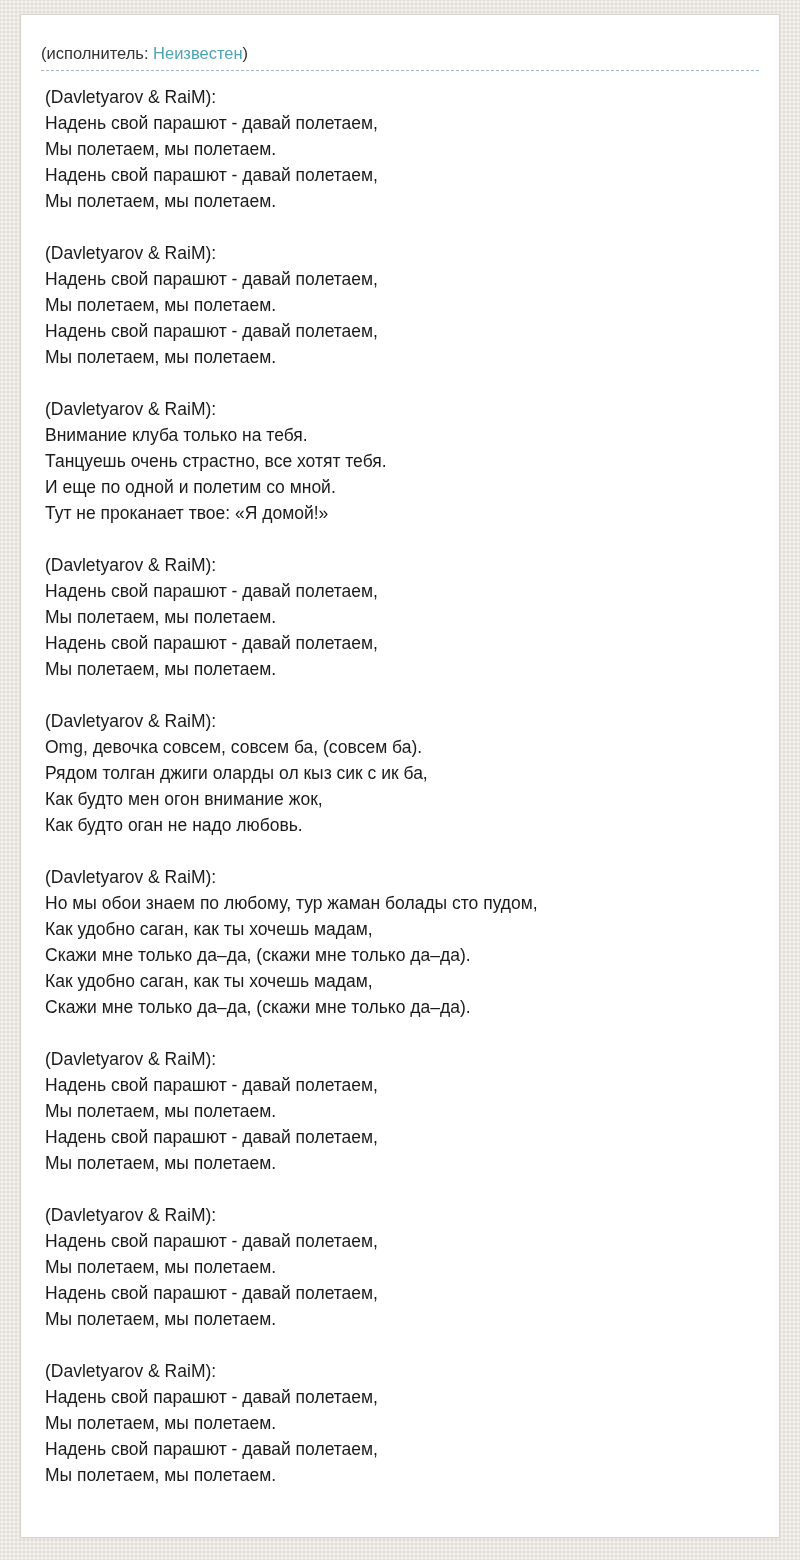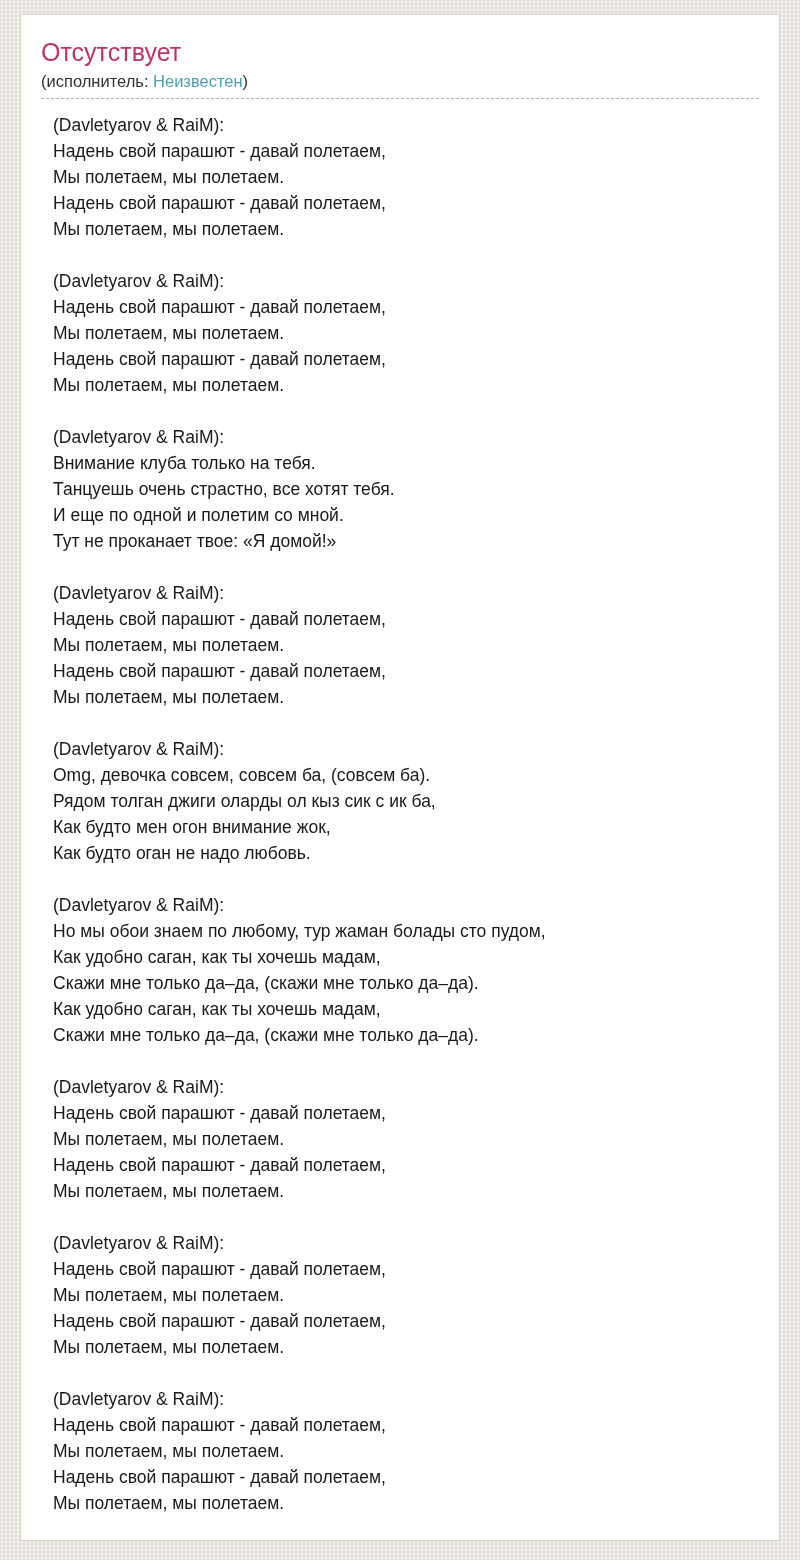--- a/index.html
+++ b/index.html
@@ -43,28 +43,27 @@
     text-decoration: none;
     cursor: pointer;
     margin-top: 8px;
   }
   .lyrics {
     margin-top: 13px;
     font-size: 17.5px;
     line-height: 26px;
     color: #1b1b1b;
   }
-  .lyrics p.verse { margin: 0 0 26px 12px; }
+  .lyrics p.verse { margin: 0 0 26px 4px; }
   .lyrics p.verse:last-child { margin-bottom: 0; }
 </style>
 </head>
 <body>
 
 <div class="card">
-  <h1 class="title">Отсутствует</h1>
   <div class="artist-line"><span>(исполнитель: </span><a class="artist-link" href="#">Неизвестен</a><span>)</span></div>
   <div class="lyrics" id="lyrics">
       <p class="verse">(Davletyarov &amp; RaiM):<br>Надень свой парашют - давай полетаем,<br>Мы полетаем, мы полетаем.<br>Надень свой парашют - давай полетаем,<br>Мы полетаем, мы полетаем.</p>
       <p class="verse">(Davletyarov &amp; RaiM):<br>Надень свой парашют - давай полетаем,<br>Мы полетаем, мы полетаем.<br>Надень свой парашют - давай полетаем,<br>Мы полетаем, мы полетаем.</p>
       <p class="verse">(Davletyarov &amp; RaiM):<br>Внимание клуба только на тебя.<br>Танцуешь очень страстно, все хотят тебя.<br>И еще по одной и полетим со мной.<br>Тут не проканает твое: «Я домой!»</p>
       <p class="verse">(Davletyarov &amp; RaiM):<br>Надень свой парашют - давай полетаем,<br>Мы полетаем, мы полетаем.<br>Надень свой парашют - давай полетаем,<br>Мы полетаем, мы полетаем.</p>
       <p class="verse">(Davletyarov &amp; RaiM):<br>Omg, девочка совсем, совсем ба, (совсем ба).<br>Рядом толган джиги оларды ол кыз сик с ик ба,<br>Как будто мен огон внимание жок,<br>Как будто оган не надо любовь.</p>
       <p class="verse">(Davletyarov &amp; RaiM):<br>Но мы обои знаем по любому, тур жаман болады сто пудом,<br>Как удобно саган, как ты хочешь мадам,<br>Скажи мне только да–да, (скажи мне только да–да).<br>Как удобно саган, как ты хочешь мадам,<br>Скажи мне только да–да, (скажи мне только да–да).</p>
       <p class="verse">(Davletyarov &amp; RaiM):<br>Надень свой парашют - давай полетаем,<br>Мы полетаем, мы полетаем.<br>Надень свой парашют - давай полетаем,<br>Мы полетаем, мы полетаем.</p>
       <p class="verse">(Davletyarov &amp; RaiM):<br>Надень свой парашют - давай полетаем,<br>Мы полетаем, мы полетаем.<br>Надень свой парашют - давай полетаем,<br>Мы полетаем, мы полетаем.</p>

